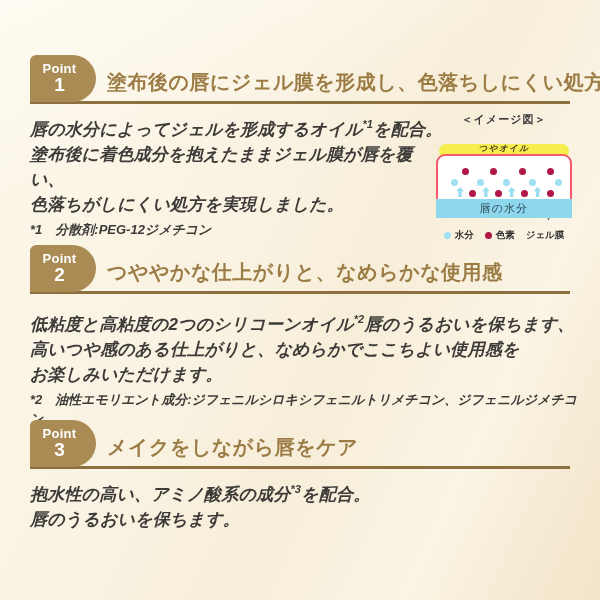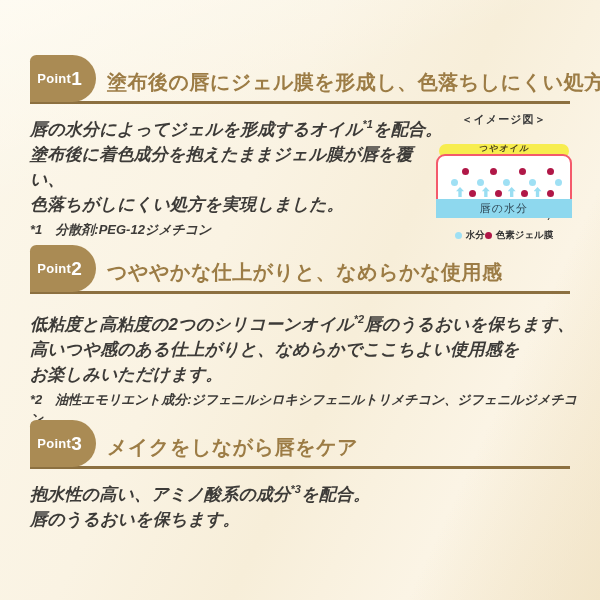--- a/index.html
+++ b/index.html
@@ -16,21 +16,21 @@
       linear-gradient(115deg,#fcf7ea 0%,#faf3e3 38%,#f7eed9 58%,#fbf4e5 78%,#f5ead2 100%);
   }
   
   .point-header{position:absolute;left:30px;width:540px;border-bottom:3px solid #8c7040;}
   .h1{top:54px;height:47px;}
   .h2{top:246px;height:45px;}
   .h3{top:421px;height:45px;}
   .badge{
     position:absolute;left:0;bottom:-1px;width:66px;height:47px;
     background:#aa8b54;border-radius:7px 26px 26px 0;
-    display:flex;flex-direction:row;align-items:center;justify-content:center;
+    display:flex;flex-direction:column;align-items:center;justify-content:center;
     padding-right:7px;box-sizing:border-box;color:#fff;
   }
   .badge-word{font-size:13px;font-weight:700;line-height:13px;letter-spacing:.3px;}
   .badge-num{font-size:19px;font-weight:700;line-height:20px;}
   .point-title{
     position:absolute;left:77px;bottom:5px;margin:0;
     font-size:20px;font-weight:700;color:#9c7c45;letter-spacing:.5px;white-space:nowrap;
   }
   
   .point-body{position:absolute;left:30px;color:#3d3b38;font-style:italic;}
@@ -66,21 +66,21 @@
   .arrow-up{
     width:8px;height:10px;background:#9adef2;display:inline-block;
     clip-path:polygon(50% 0,100% 42%,71% 42%,71% 100%,29% 100%,29% 42%,0 42%);
   }
   .water-bar{
     position:absolute;left:-2px;right:-2px;bottom:-2px;height:19px;background:#8ed8ee;
     display:flex;align-items:center;justify-content:center;
   }
   .water-bar span{font-size:11px;font-weight:400;color:#2e4654;letter-spacing:1px;}
   .legend{
-    margin-top:11px;display:flex;justify-content:center;align-items:center;
+    margin-top:11px;display:flex;justify-content:center;align-items:center;gap:11px;
     font-size:9.5px;font-weight:600;color:#333;
   }
   .legend-item{display:flex;align-items:center;gap:4px;}
   .pointer-svg{position:absolute;left:0;top:0;width:136px;height:135px;pointer-events:none;}
 </style>
 </head>
 <body>
 
 <div class="page">
 

